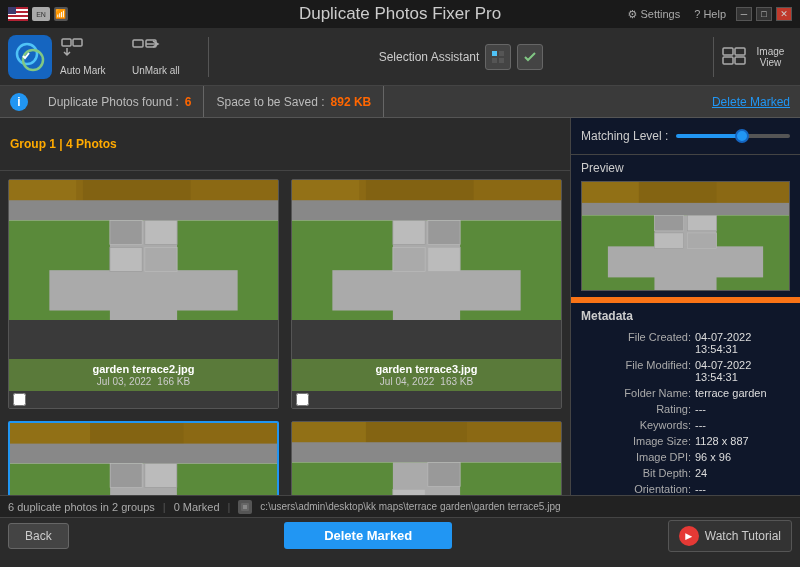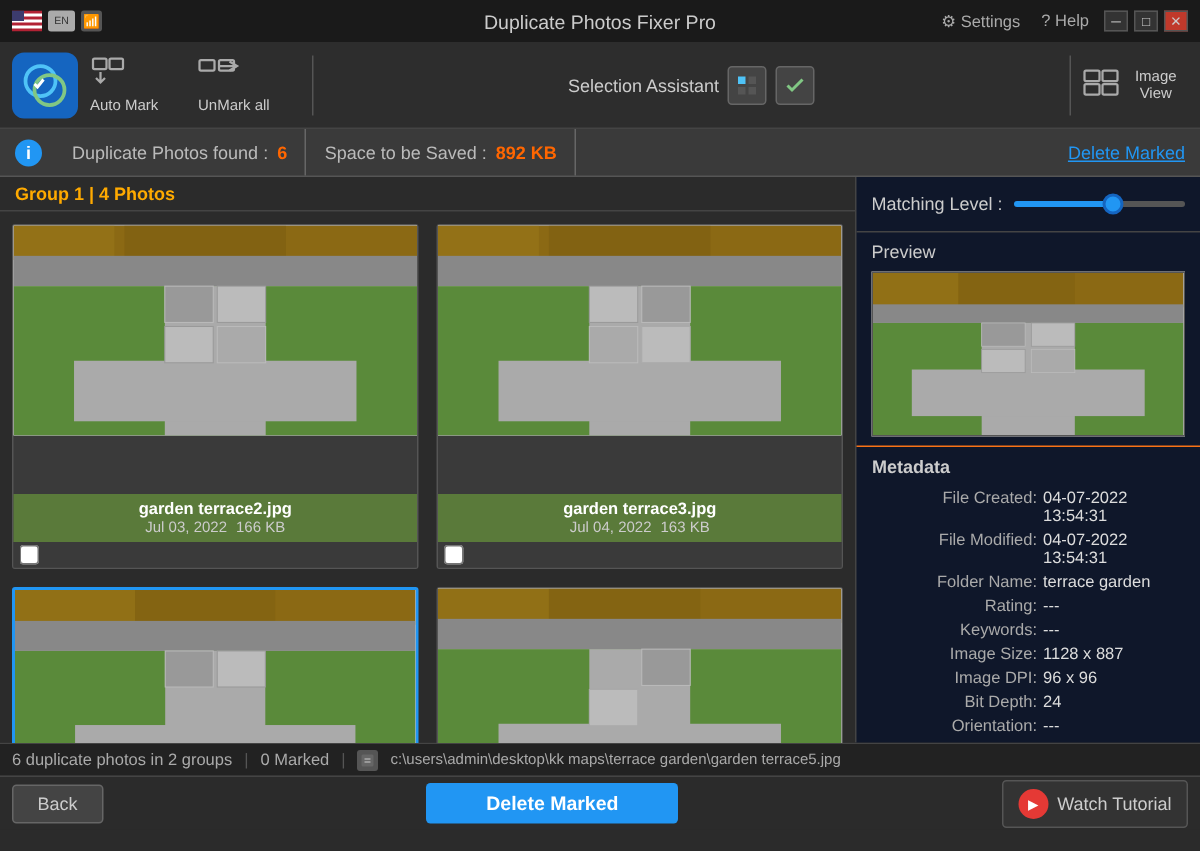--- a/index.html
+++ b/index.html
@@ -17,21 +17,21 @@
     .title-bar {
       background: #1a1a1a;
       height: 28px;
       display: flex;
       align-items: center;
       justify-content: space-between;
       padding: 0 8px;
     }
     .title-bar-center {
       color: #ccc;
-      font-size: 13px;
+      font-size: 17px;
       position: absolute;
       left: 50%;
       transform: translateX(-50%);
     }
     .title-bar-left {
       display: flex;
       align-items: center;
       gap: 6px;
     }
     .title-bar-right {
@@ -201,21 +201,21 @@
 
     
     .photo-panel {
       flex: 1;
       background: #2b2b2b;
       overflow: hidden;
       display: flex;
       flex-direction: column;
     }
     .group-header {
-      padding: 4px 10px;
+      padding: 19px 10px;
       font-size: 12px;
       color: #ccc;
       background: #2b2b2b;
       border-bottom: 1px solid #444;
     }
     .group-header span { color: #ffaa00; font-weight: bold; }
     .photo-card {
       background: #3a3a3a;
       margin: 4px;
       border: 1px solid #555;
@@ -315,21 +315,21 @@
       height: 14px;
       background: #2196f3;
       border-radius: 50%;
       left: 58%;
       transform: translateX(-50%);
       border: 2px solid #1565c0;
     }
 
     .preview-section {
       padding: 6px 10px;
-      border-bottom: 1px solid #f97316;
+      border-bottom: 6px solid #f97316;
     }
     .preview-label { color: #ccc; font-size: 12px; margin-bottom: 6px; }
     .preview-img {
       width: 100%;
       height: 110px;
       background: white;
       border: 1px solid #555;
       display: flex;
       align-items: center;
       justify-content: center;

